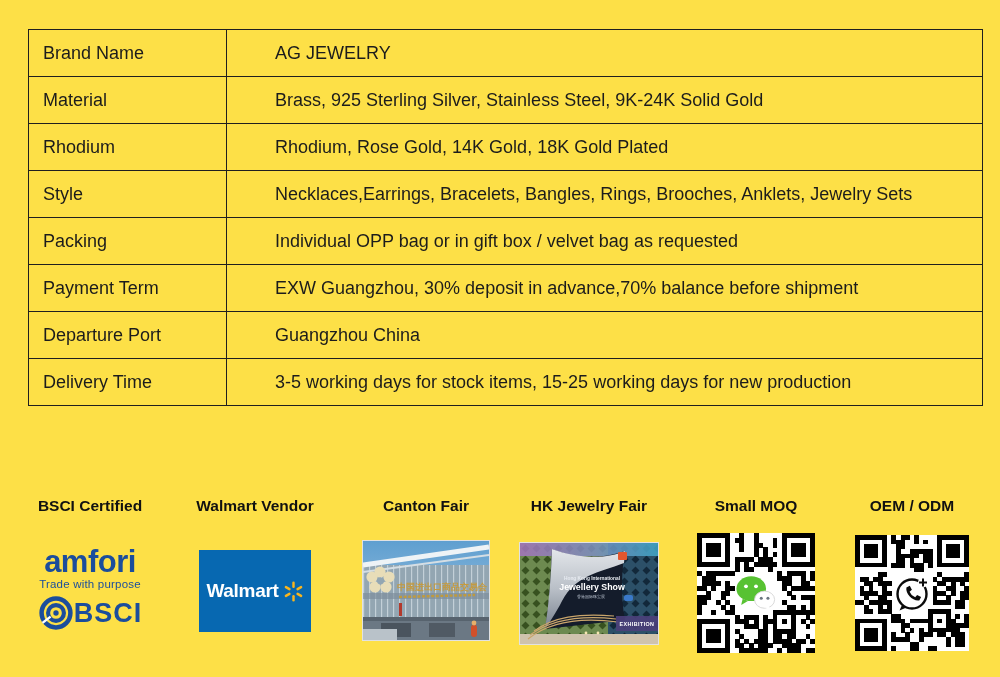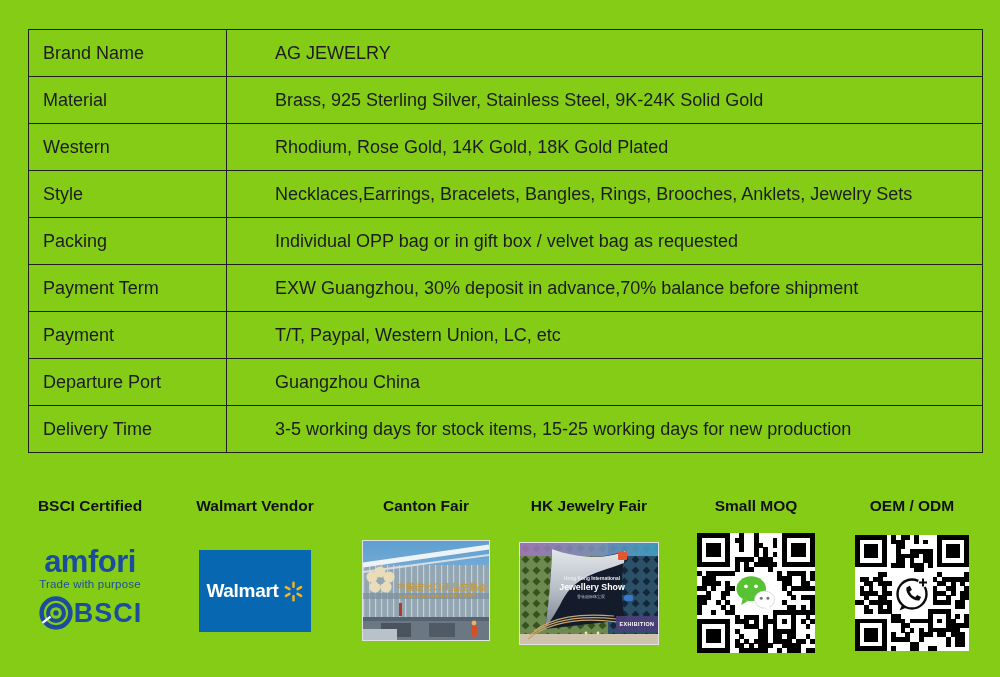--- a/index.html
+++ b/index.html
@@ -1,21 +1,21 @@
 <!DOCTYPE html>
 <html style="--amfori-blue: #1b4d9c; --walmart-blue: #0768b1; --walmart-spark: #f9b51d; --wechat-green: #57c232; --canton-gold: #c49a3f; --table-border: #1f1f1f; --text-dark: #1c1c1c;"><head>
 <meta charset="utf-8">
 <style>
   html,body{margin:0;padding:0;}
   body{
     width:1000px;height:677px;background:#ffffff;overflow:hidden;position:relative;
     font-family:"Liberation Sans", sans-serif;
     color:var(--text-dark,#1c1c1c);
   }
-  .canvas{position:absolute;left:0;top:0;width:1000px;height:677px;background:#84cc16;}
+  .canvas{position:absolute;left:0;top:0;width:1000px;height:677px;background:#fde047;}
 
   
   .spec-table{
     position:absolute;left:28px;top:29px;width:955px;
     border-collapse:collapse;table-layout:fixed;
   }
   .spec-table td{
     border:1.5px solid var(--table-border,#1f1f1f);
     height:46px;font-size:18px;color:var(--text-dark,#1c1c1c);
     white-space:nowrap;overflow:hidden;padding:0;vertical-align:middle;
@@ -72,38 +72,34 @@
     <tbody>
       <tr>
         <td class="k">Brand Name</td>
         <td class="v">AG JEWELRY</td>
       </tr>
       <tr>
         <td class="k">Material</td>
         <td class="v">Brass, 925 Sterling Silver, Stainless Steel, 9K-24K Solid Gold</td>
       </tr>
       <tr>
-        <td class="k">Western</td>
+        <td class="k">Rhodium</td>
         <td class="v">Rhodium, Rose Gold, 14K Gold, 18K Gold Plated</td>
       </tr>
       <tr>
         <td class="k">Style</td>
         <td class="v">Necklaces,Earrings, Bracelets, Bangles, Rings, Brooches, Anklets, Jewelry Sets</td>
       </tr>
       <tr>
         <td class="k">Packing</td>
         <td class="v">Individual OPP bag or in gift box / velvet bag as requested</td>
       </tr>
       <tr>
         <td class="k">Payment Term</td>
         <td class="v">EXW Guangzhou, 30% deposit in advance,70% balance before shipment</td>
-      </tr>
-      <tr>
-        <td class="k">Payment</td>
-        <td class="v">T/T, Paypal, Western Union, LC, etc</td>
       </tr>
       <tr>
         <td class="k">Departure Port</td>
         <td class="v">Guangzhou China</td>
       </tr>
       <tr>
         <td class="k">Delivery Time</td>
         <td class="v">3-5 working days for stock items, 15-25 working days for new production</td>
       </tr>
     </tbody>

